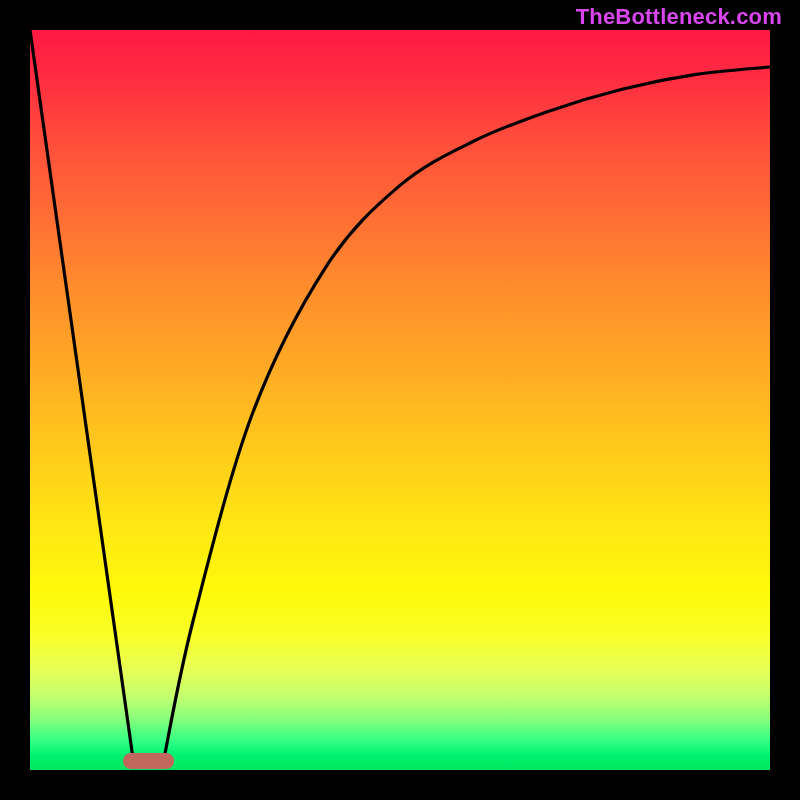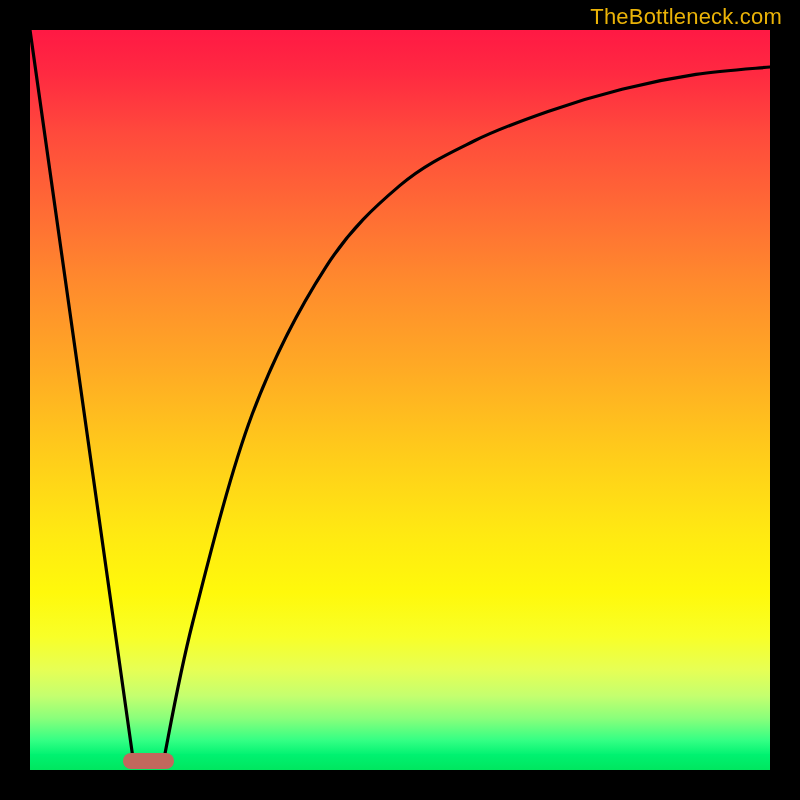--- a/index.html
+++ b/index.html
@@ -13,24 +13,24 @@
   .frame {
     position: relative;
     width: 800px;
     height: 800px;
     background: #000;
   }
   .attribution {
     position: absolute;
     top: 4px;
     right: 18px;
-    color: #eab308;
+    color: #d946ef;
     font-family: Arial, Helvetica, sans-serif;
     font-size: 22px;
-    font-weight: 400;
+    font-weight: 700;
     letter-spacing: 0.2px;
     user-select: none;
   }
   .plot-area {
     position: absolute;
     left: 30px;
     top: 30px;
     width: 740px;
     height: 740px;
     overflow: hidden;

